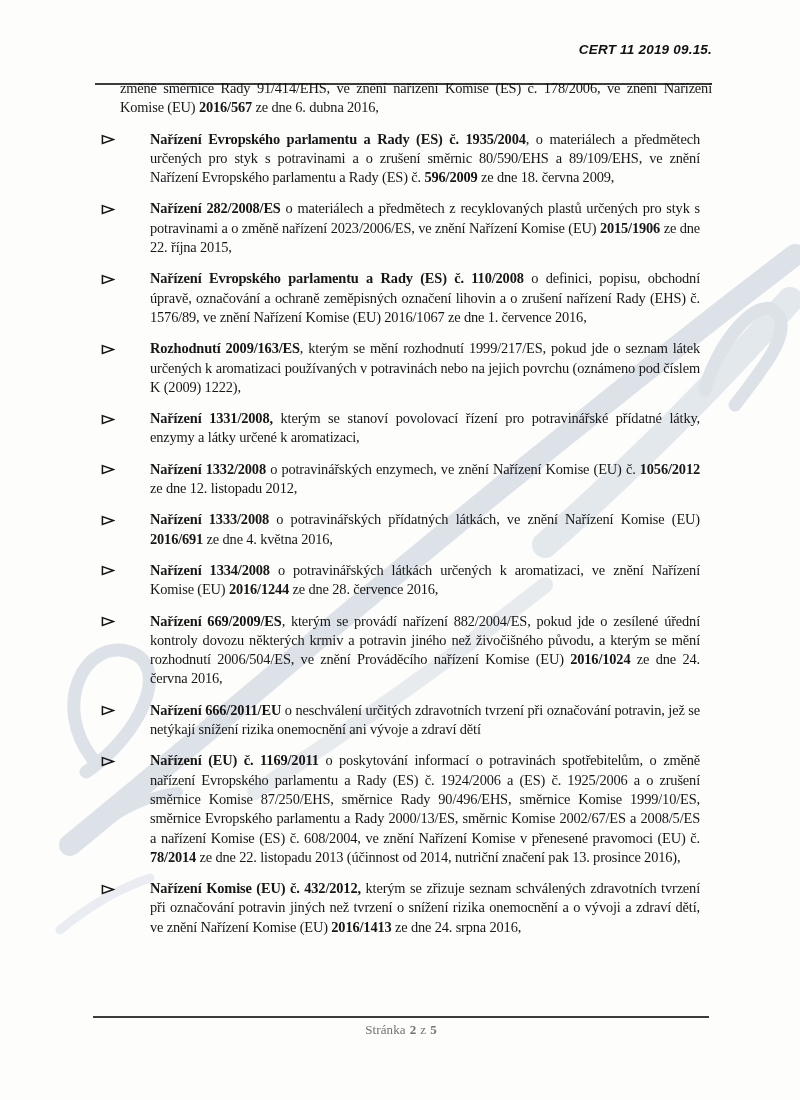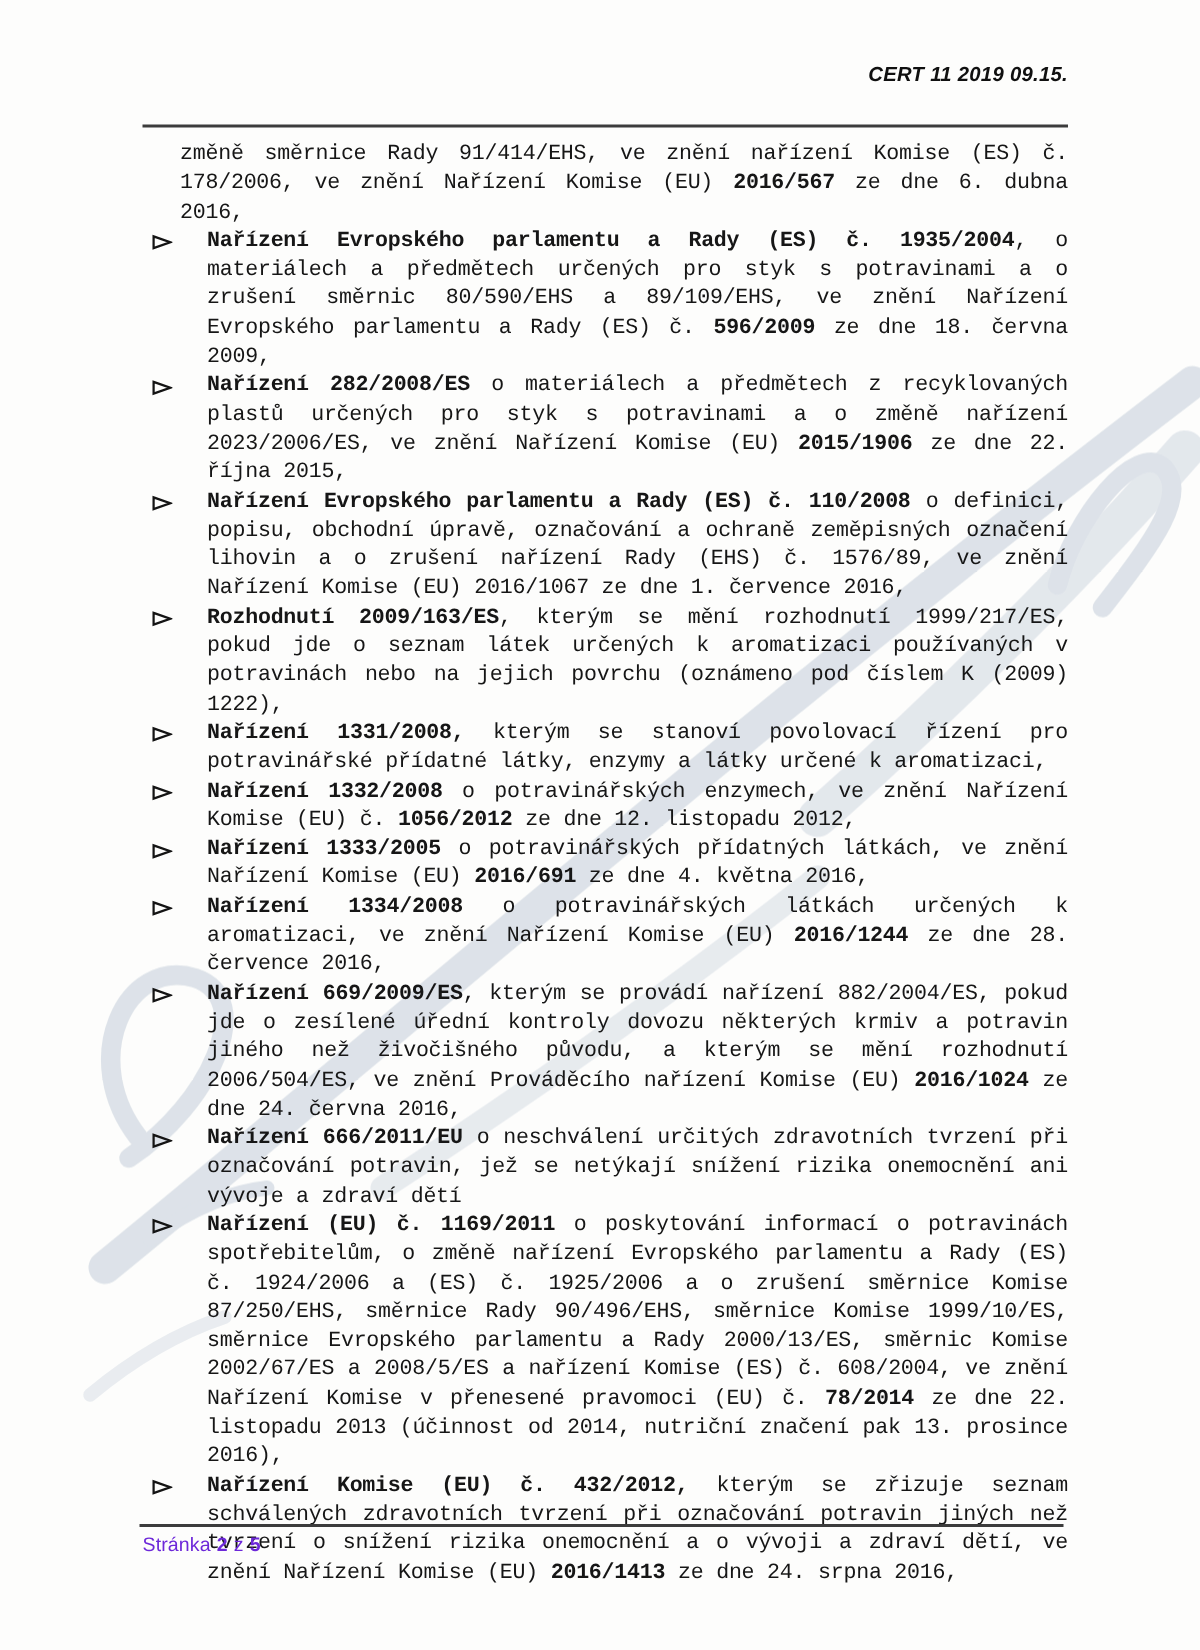--- a/index.html
+++ b/index.html
@@ -23,44 +23,44 @@
     font-size:13.5px;color:#101010;
     letter-spacing:0.2px;
   }
   .rule{
     position:absolute;height:2px;background:#3c3c3c;border:0;margin:0;padding:0;
   }
   .rule-top{left:95px;top:83px;width:617px;}
   .rule-bottom{left:93px;top:1016px;width:616px;}
 
   .bodytext{
-    position:absolute;left:98px;top:94px;width:614px;
+    position:absolute;left:98px;top:79px;width:614px;
     font-size:14.4px;line-height:19.3px;
     letter-spacing:-0.15px;
     text-align:justify;
-    font-family:Liberation Mono, monospace;
   }
   .cont{
     margin:0 0 0 22px;width:592px;
   }
   .item{
     position:relative;
     margin:0 0 0 40px;width:574px;
   }
-  .item .txt{margin:0;}
+  .item .txt{margin:12px;}
   .bullet{
     position:absolute;left:-37px;top:4.5px;
     width:14px;height:11px;
   }
   .b{font-weight:700;}
 
   .footer-text{
     position:absolute;left:93px;top:1022px;width:616px;
-    font-family:Liberation Sans, sans-serif;
-    font-size:13px;color:#6d28d9;
+    text-align:center;
+    font-family:Liberation Serif, serif;
+    font-size:13px;color:#737373;
     letter-spacing:0.1px;
   }
   .footer-text span{padding:0 2px;}
 </style>
 </head>
 <body>
 
 <div class="page">
 
   <svg class="watermark" viewBox="0 0 800 1100" xmlns="http://www.w3.org/2000/svg">
@@ -117,21 +117,21 @@
           <div class="item">
             <svg class="bullet" viewBox="0 0 14 11">
               <path d="M1.4 1.6 L12.4 5.5 L1.4 9.4 Z" fill="none" stroke="#141414" stroke-width="1.5"></path>
             </svg>
             <p class="txt"><span class="b">Nařízení 1332/2008</span><span> o potravinářských enzymech, ve znění Nařízení Komise (EU) č. </span><span class="b">1056/2012</span><span> ze dne 12. listopadu 2012,</span></p>
           </div>
           <div class="item">
             <svg class="bullet" viewBox="0 0 14 11">
               <path d="M1.4 1.6 L12.4 5.5 L1.4 9.4 Z" fill="none" stroke="#141414" stroke-width="1.5"></path>
             </svg>
-            <p class="txt"><span class="b">Nařízení 1333/2005</span><span> o potravinářských přídatných látkách, ve znění Nařízení Komise (EU) </span><span class="b">2016/691</span><span> ze dne 4. května 2016,</span></p>
+            <p class="txt"><span class="b">Nařízení 1333/2008</span><span> o potravinářských přídatných látkách, ve znění Nařízení Komise (EU) </span><span class="b">2016/691</span><span> ze dne 4. května 2016,</span></p>
           </div>
           <div class="item">
             <svg class="bullet" viewBox="0 0 14 11">
               <path d="M1.4 1.6 L12.4 5.5 L1.4 9.4 Z" fill="none" stroke="#141414" stroke-width="1.5"></path>
             </svg>
             <p class="txt"><span class="b">Nařízení 1334/2008</span><span> o potravinářských látkách určených k aromatizaci, ve znění Nařízení Komise (EU) </span><span class="b">2016/1244</span><span> ze dne 28. července 2016,</span></p>
           </div>
           <div class="item">
             <svg class="bullet" viewBox="0 0 14 11">
               <path d="M1.4 1.6 L12.4 5.5 L1.4 9.4 Z" fill="none" stroke="#141414" stroke-width="1.5"></path>

